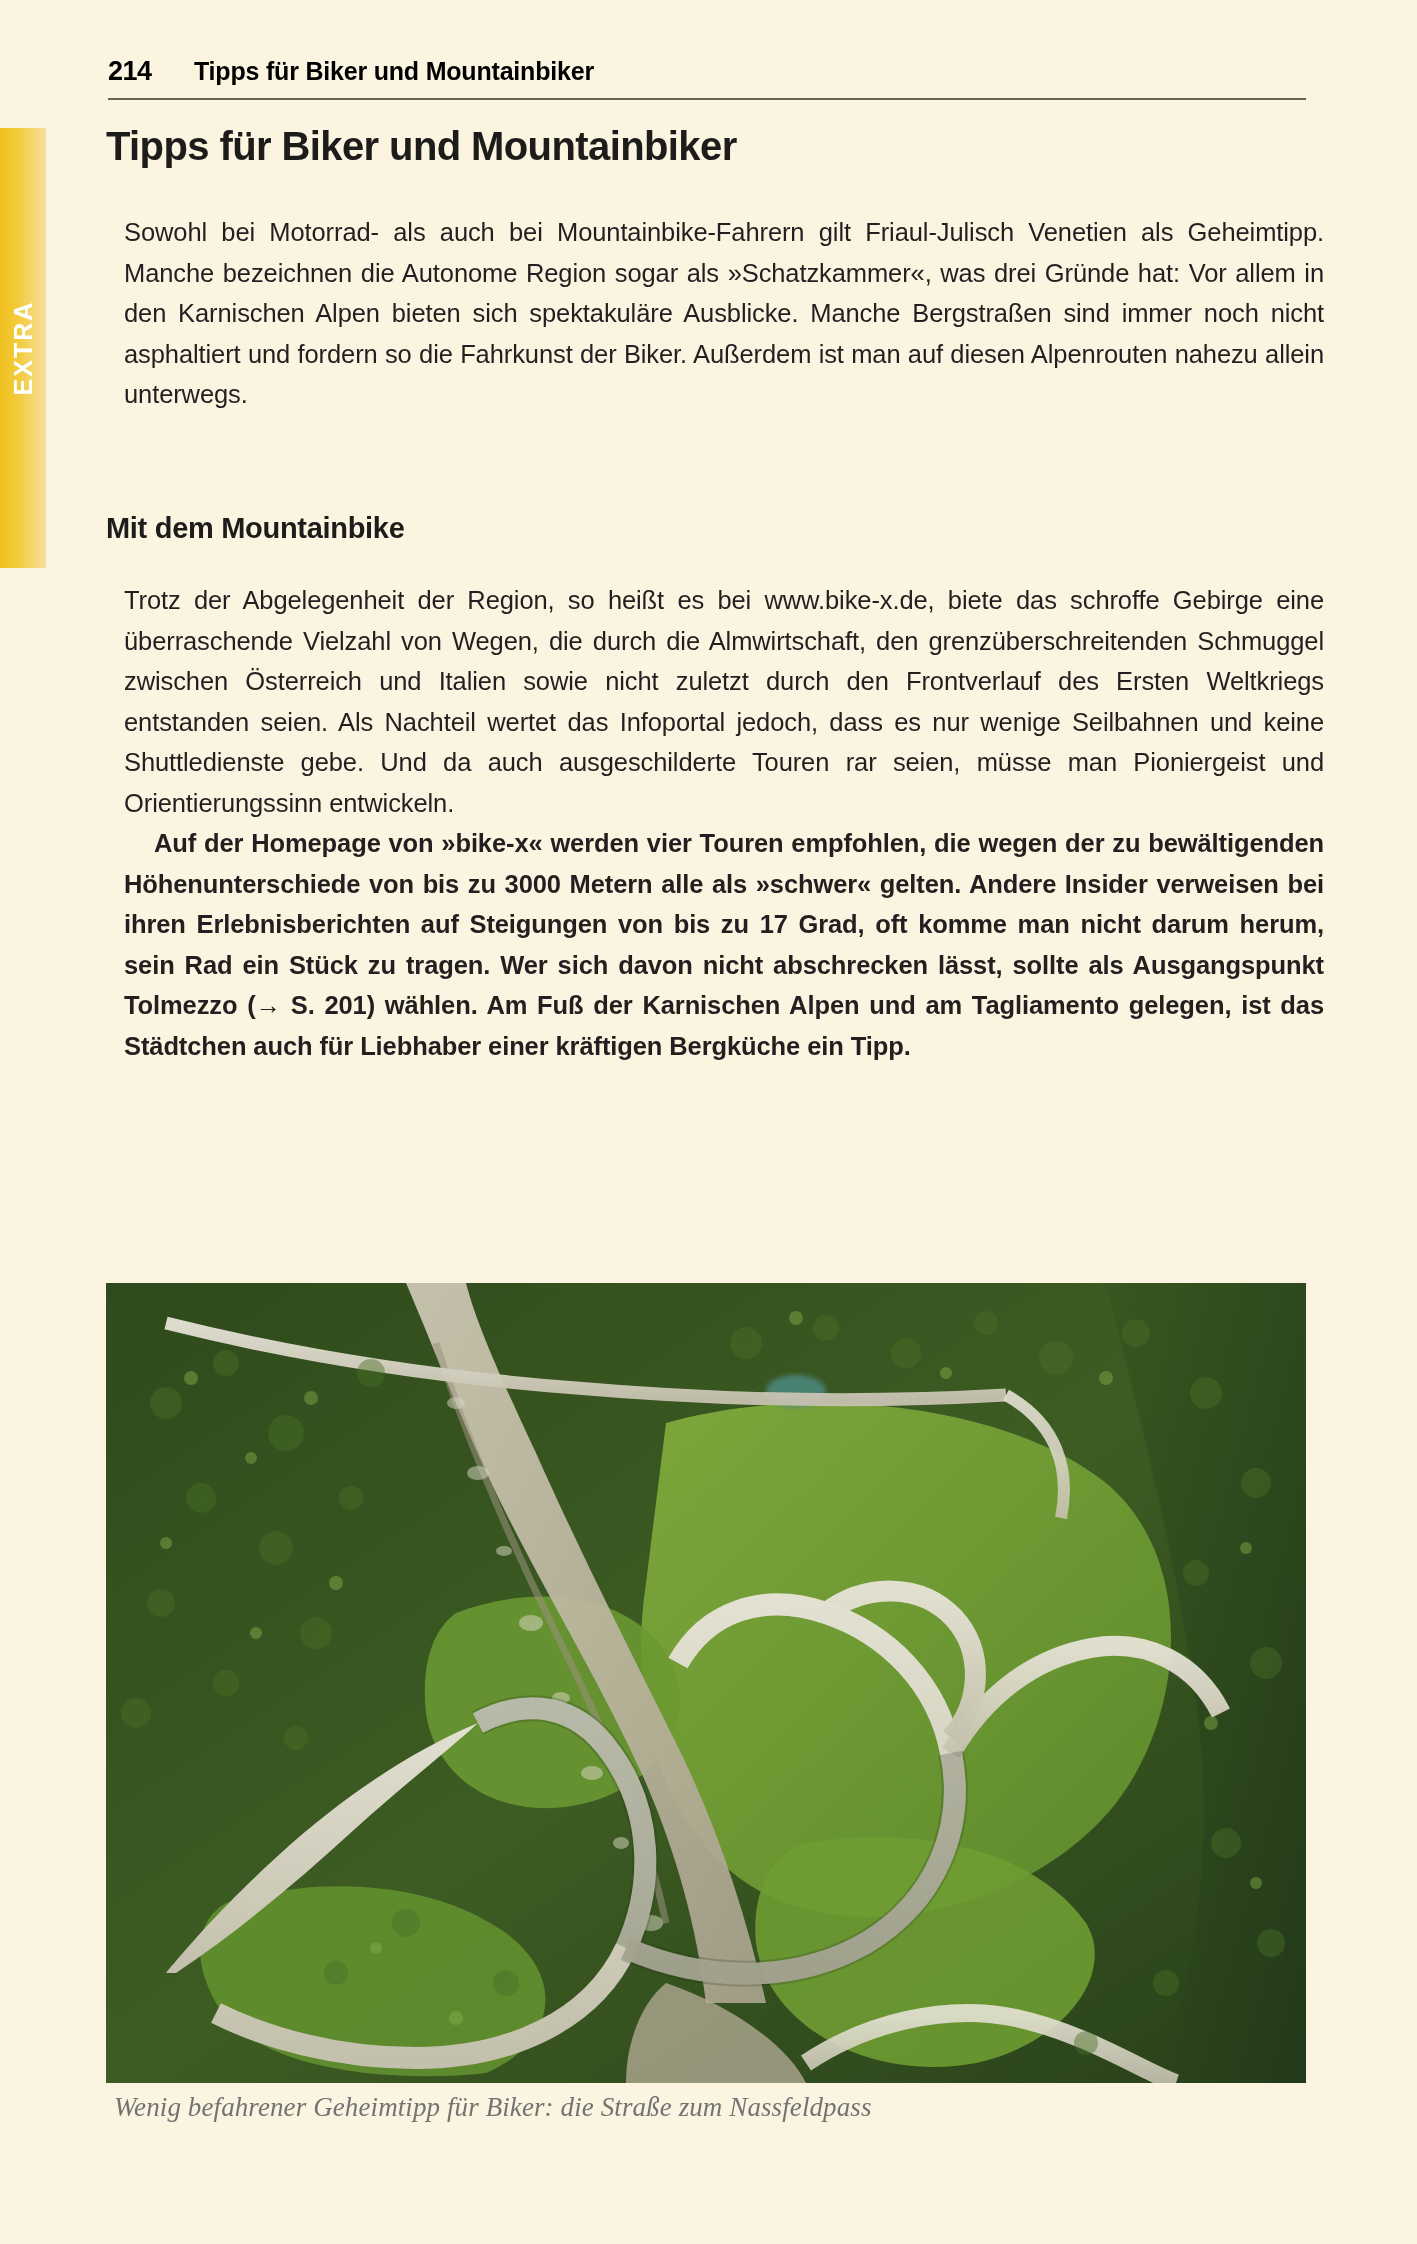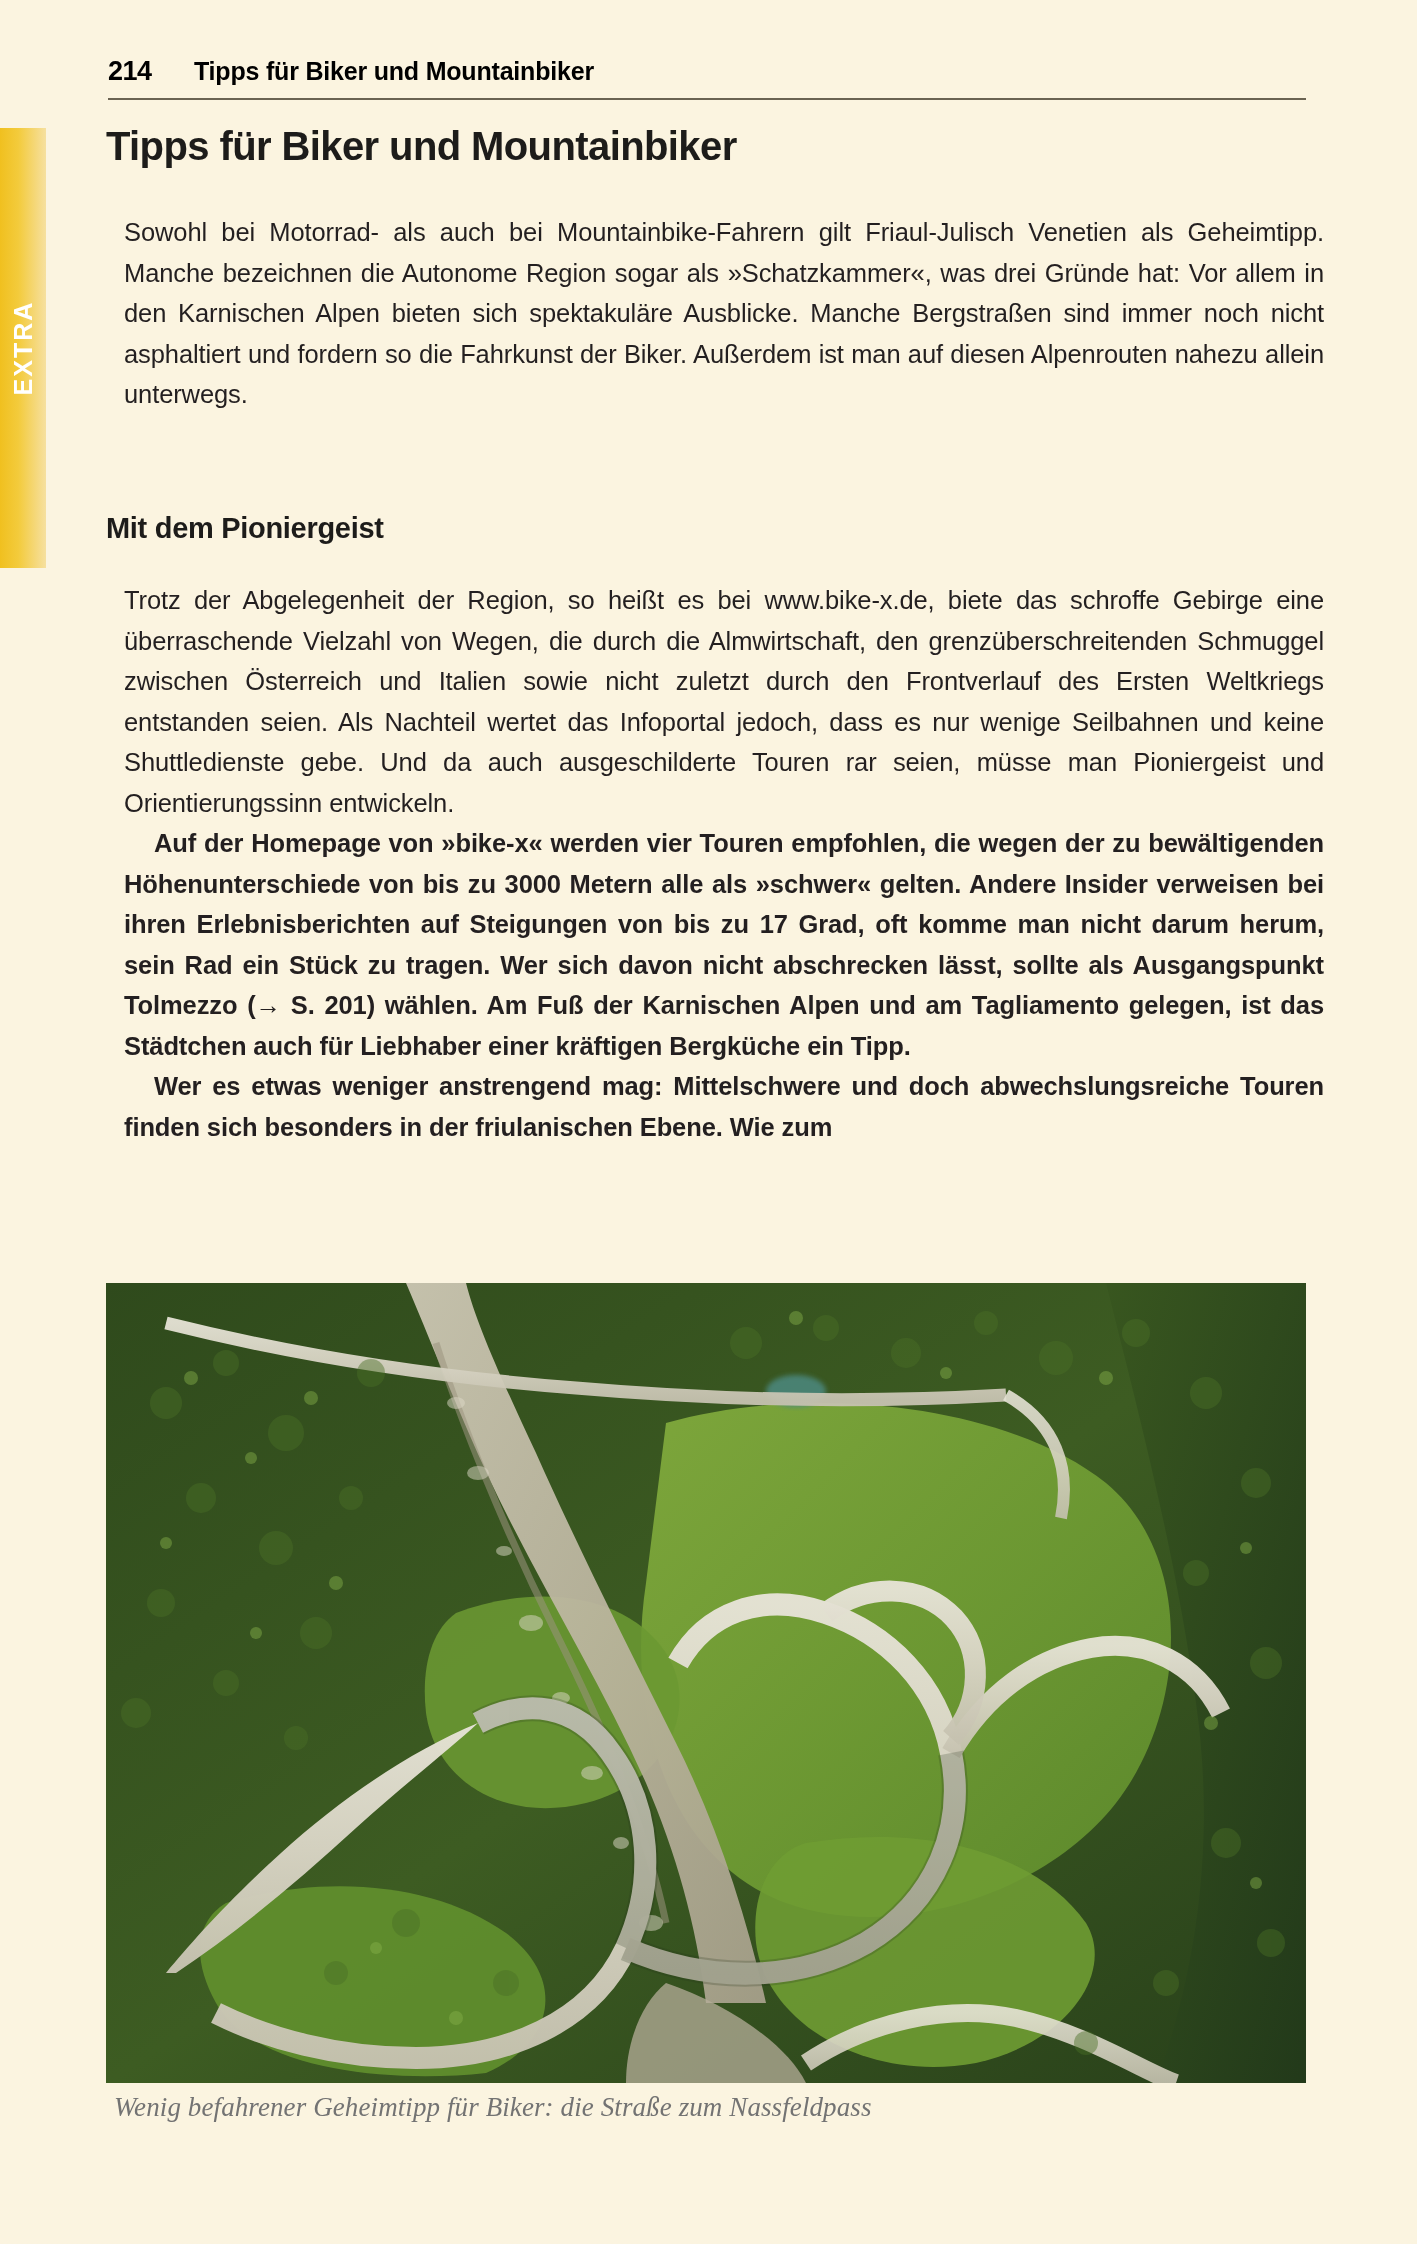--- a/index.html
+++ b/index.html
@@ -173,26 +173,25 @@
     <span class="runhead-title">Tipps für Biker und Mountainbiker</span>
   </div>
   <div class="runhead-rule"></div>
 
   <div class="h1">Tipps für Biker und Mountainbiker</div>
 
   <div class="body-block" id="intro-block">
     <p>Sowohl bei Motorrad- als auch bei Mountainbike-Fahrern gilt Friaul-Julisch Venetien als Geheimtipp. Manche bezeichnen die Autonome Region sogar als »Schatzkammer«, was drei Gründe hat: Vor allem in den Karnischen Alpen bieten sich spektakuläre Ausblicke. Manche Bergstraßen sind immer noch nicht asphaltiert und fordern so die Fahrkunst der Biker. Außerdem ist man auf diesen Alpenrouten nahezu allein unterwegs.</p>
   </div>
 
-  <div class="h2">Mit dem Pioniergeist</div>
+  <div class="h2">Mit dem Mountainbike</div>
 
   <div class="body-block" id="mtb-block">
     <p>Trotz der Abgelegenheit der Region, so heißt es bei www.bike-x.de, biete das schroffe Gebirge eine überraschende Vielzahl von Wegen, die durch die Almwirtschaft, den grenzüberschreitenden Schmuggel zwischen Österreich und Italien sowie nicht zuletzt durch den Frontverlauf des Ersten Weltkriegs entstanden seien. Als Nachteil wertet das Infoportal jedoch, dass es nur wenige Seilbahnen und keine Shuttledienste gebe. Und da auch ausgeschilderte Touren rar seien, müsse man Pioniergeist und Orientierungssinn entwickeln.</p>
     <p class="indent">Auf der Homepage von »bike-x« werden vier Touren empfohlen, die wegen der zu bewältigenden Höhenunterschiede von bis zu 3000 Metern alle als »schwer« gelten. Andere Insider verweisen bei ihren Erlebnisberichten auf Steigungen von bis zu 17 Grad, oft komme man nicht darum herum, sein Rad ein Stück zu tragen. Wer sich davon nicht abschrecken lässt, sollte als Ausgangspunkt Tolmezzo (→ S. 201) wählen. Am Fuß der Karnischen Alpen und am Tagliamento gelegen, ist das Städtchen auch für Liebhaber einer kräftigen Bergküche ein Tipp.</p>
-    <p class="indent">Wer es etwas weniger anstrengend mag: Mittelschwere und doch abwechslungsreiche Touren finden sich besonders in der friulanischen Ebene. Wie zum</p>
   </div>
 
   <div class="photo-wrap">
     <div class="photo">
       <svg viewBox="0 0 1200 800" preserveAspectRatio="none">
         <defs>
           <linearGradient id="meadow" x1="0" y1="0" x2="1" y2="1">
             <stop offset="0%" stop-color="#7fa83c"></stop>
             <stop offset="50%" stop-color="#6e9a33"></stop>
             <stop offset="100%" stop-color="#5d8a2c"></stop>

